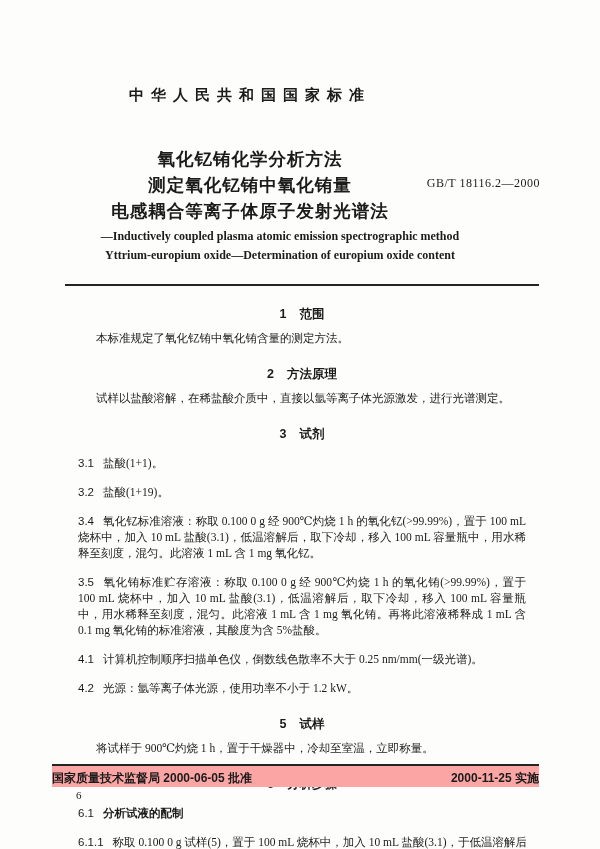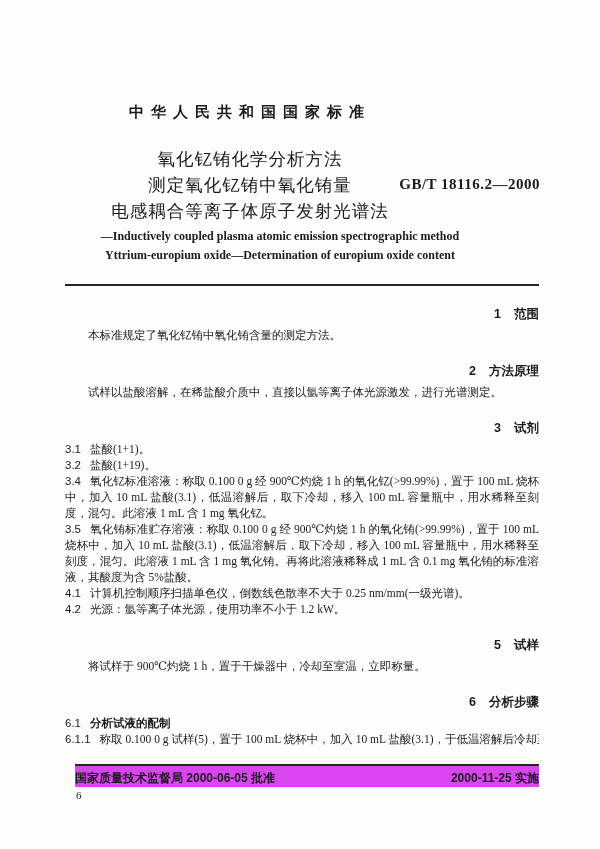--- a/index.html
+++ b/index.html
@@ -14,48 +14,48 @@
     margin: 0 auto;
     background: #fdfdfb;
     color: #1b1b1b;
     overflow: hidden;
     font-family: "Liberation Serif", "DejaVu Serif", serif;
   }
 
   
   .std-header {
     position: absolute;
-    top: 103px;
+    top: 86px;
     left: 0;
     width: 500px;
     text-align: center;
     font-family: "Liberation Sans", "DejaVu Sans", sans-serif;
     font-weight: bold;
     font-size: 15px;
     letter-spacing: 7px;
   }
   .titles {
     position: absolute;
     top: 146px;
     left: 0;
     width: 500px;
     text-align: center;
     font-family: "Liberation Sans", "DejaVu Sans", sans-serif;
-    font-weight: normal;
+    font-weight: bold;
     font-size: 17.5px;
     line-height: 26px;
     letter-spacing: 1px;
   }
   .std-no {
     position: absolute;
     top: 176px;
     right: 60px;
     font-family: "Liberation Serif", "DejaVu Serif", serif;
-    font-weight: bold;
-    font-size: 15px;
+    font-weight: normal;
+    font-size: 12px;
     letter-spacing: 0.5px;
     margin-left: 40px;
   }
   .en-titles {
     position: absolute;
     top: 227px;
     left: 0;
     width: 560px;
     text-align: center;
     font-family: "Liberation Serif", "DejaVu Serif", serif;
@@ -80,55 +80,55 @@
     font-size: 11.5px;
     line-height: 16px;
     text-align: justify;
   }
   .sec-h {
     font-family: "Liberation Sans", "DejaVu Sans", sans-serif;
     font-weight: bold;
     font-size: 12.5px;
     line-height: 16px;
     margin: 20px 0 5px 0;
-    text-align: right;
+    text-align: center;
   }
   .sec-h:first-child { margin-top: 12px; }
   .sec-no { display: inline-block; margin-right: 13px; }
   .bp {
-    margin: 0;
+    margin: 8px;
     text-indent: 2em;
   }
   .cl {
-    margin: 0;
+    margin: 13px;
   }
   .cl-no {
     display: inline-block;
     margin-right: 9px;
     font-family: "Liberation Sans", "DejaVu Sans", sans-serif;
   }
   .cl-head .cl-t {
     font-family: "Liberation Sans", "DejaVu Sans", sans-serif;
     font-weight: bold;
   }
   .cl-head .cl-no { font-weight: normal; }
   .truncate {
     white-space: nowrap;
     overflow: hidden;
   }
 
   
   .footer {
     position: absolute;
     top: 764px;
-    left: 75px;
+    left: 52px;
     right: 61px;
     border-top: 2px solid #242424;
     padding-top: 4px;
-    background: #d946ef;
+    background: #fca5a5;
     display: flex;
     justify-content: space-between;
     font-family: "Liberation Sans", "DejaVu Sans", sans-serif;
     font-weight: bold;
     font-size: 12px;
   }
   .page-num {
     position: absolute;
     top: 789px;
     left: 76px;

